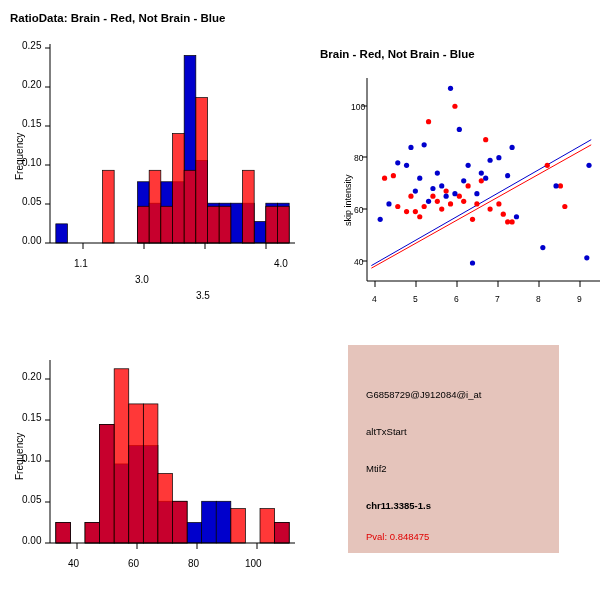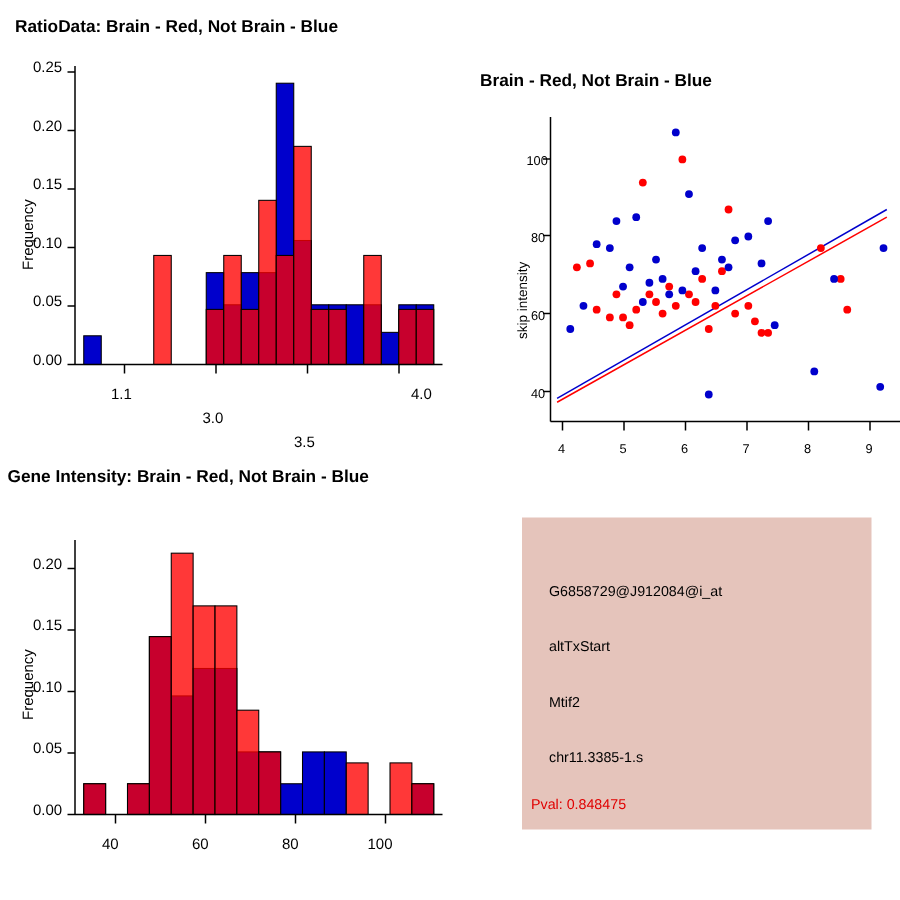--- a/index.html
+++ b/index.html
@@ -197,21 +197,20 @@
     <line x1="60" y1="245" x2="60" y2="251" stroke="#000"></line>
     <line x1="101" y1="245" x2="101" y2="251" stroke="#000"></line>
     <line x1="142" y1="245" x2="142" y2="251" stroke="#000"></line>
     <line x1="183" y1="245" x2="183" y2="251" stroke="#000"></line>
     <line x1="224" y1="245" x2="224" y2="251" stroke="#000"></line>
     <line x1="265" y1="245" x2="265" y2="251" stroke="#000"></line>
   </svg>
 </div>
 
 <div class="panel" style="left:0;top:300px;width:310px;height:300px;">
-  <div class="title" style="position:absolute;left:5px;top:12px;width:295px;">Gene Intensity: Brain - Red, Not Brain - Blue</div>
 
   <div class="ylabel" style="left:14px;top:180px;">Frequency</div>
 
   <div class="tick-label" style="left:22px;top:235px;">0.00</div>
   <div class="tick-label" style="left:22px;top:194px;">0.05</div>
   <div class="tick-label" style="left:22px;top:153px;">0.10</div>
   <div class="tick-label" style="left:22px;top:112px;">0.15</div>
   <div class="tick-label" style="left:22px;top:71px;">0.20</div>
 
   <div class="tick-label" style="left:68px;top:258px;">40</div>
@@ -253,19 +252,19 @@
     <line x1="45" y1="161" x2="50" y2="161" stroke="#000"></line>
     <line x1="45" y1="120" x2="50" y2="120" stroke="#000"></line>
     <line x1="45" y1="79" x2="50" y2="79" stroke="#000"></line>
     <line x1="77" y1="243" x2="77" y2="249" stroke="#000"></line>
     <line x1="137" y1="243" x2="137" y2="249" stroke="#000"></line>
     <line x1="197" y1="243" x2="197" y2="249" stroke="#000"></line>
     <line x1="257" y1="243" x2="257" y2="249" stroke="#000"></line>
   </svg>
 </div>
 
-<div class="info-box" style="left:348px;top:345px;width:233px;height:208px;">
+<div class="info-box" style="left:348px;top:345px;width:211px;height:208px;">
   <div class="info-line" style="left:18px;top:44px;">G6858729@J912084@i_at</div>
   <div class="info-line" style="left:18px;top:81px;">altTxStart</div>
   <div class="info-line" style="left:18px;top:118px;">Mtif2</div>
-  <div class="info-line" style="left:18px;top:155px;">chr11.3385-1.s</div>
-  <div class="info-line pval" style="left:6px;top:186px;">Pval: 0.848475</div>
+  <div class="info-line" style="left:18px;top:155px;font-weight:bold;">chr11.3385-1.s</div>
+  <div class="info-line pval" style="left:18px;top:186px;">Pval: 0.848475</div>
 </div>
 
 </body></html>

